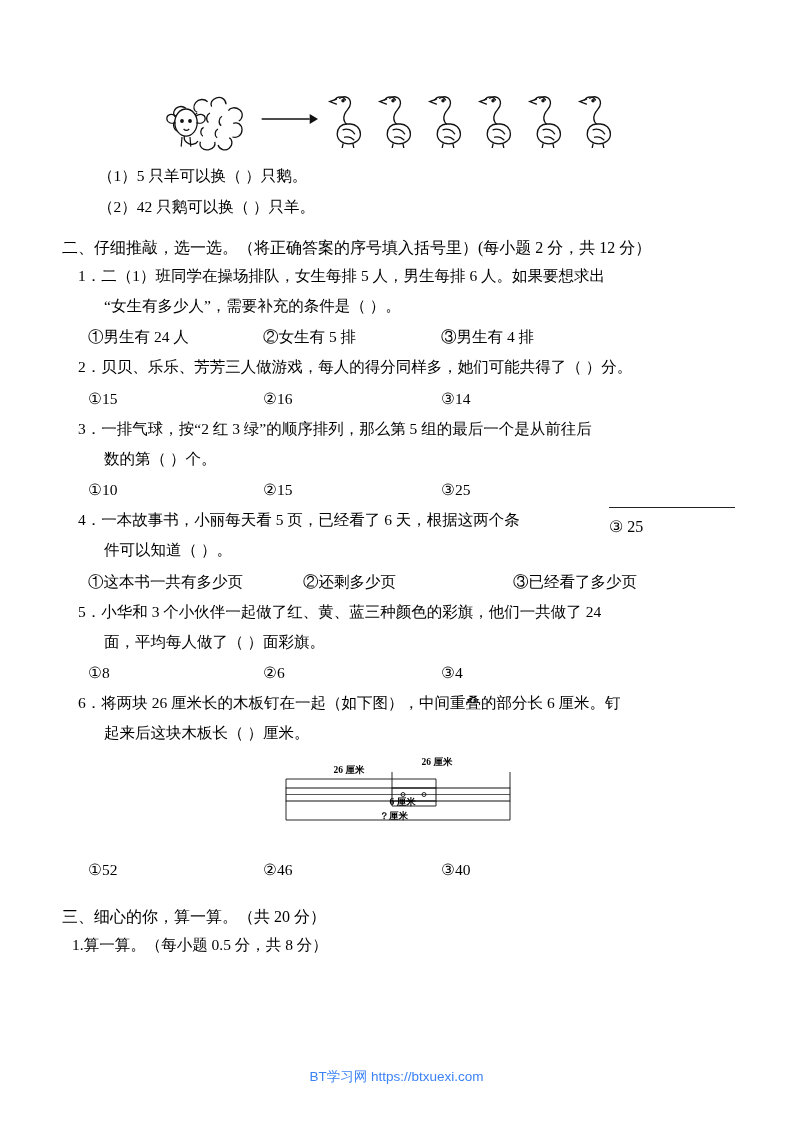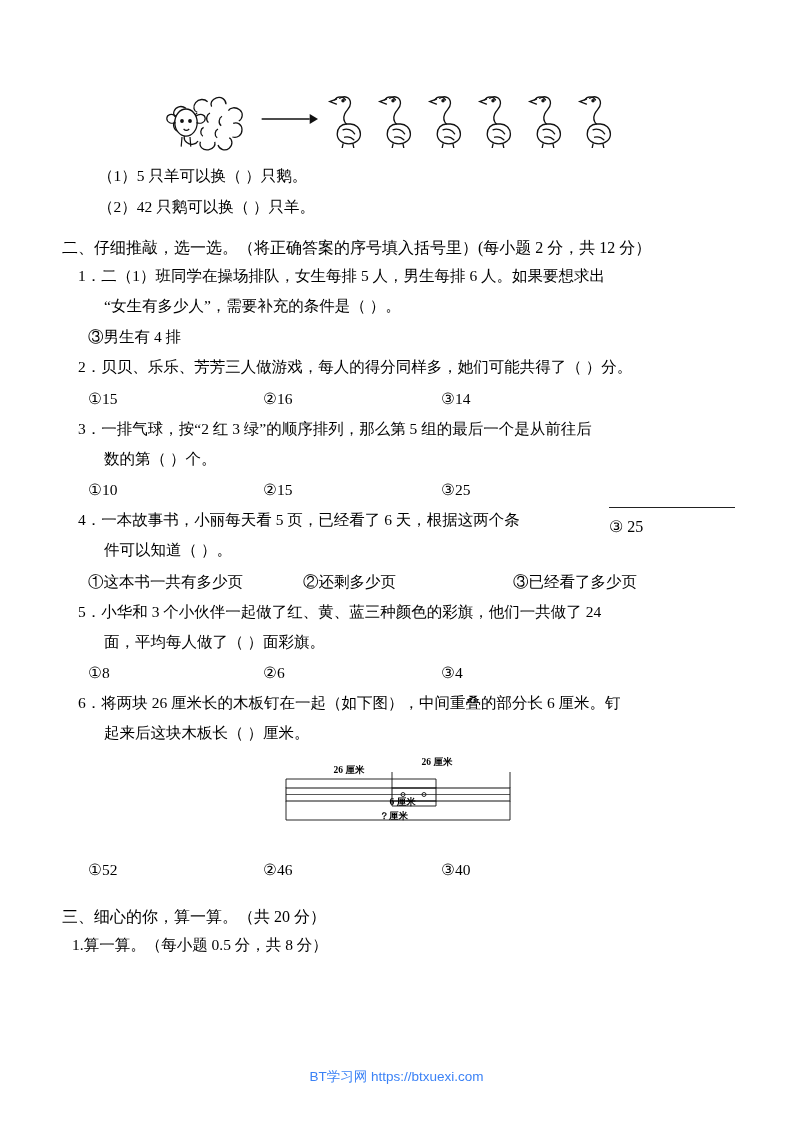--- a/index.html
+++ b/index.html
@@ -232,20 +232,22 @@
   </div>
 
   <div class="sub-q">（1）5 只羊可以换（      ）只鹅。</div>
   <div class="sub-q">（2）42 只鹅可以换（      ）只羊。</div>
 
   <div class="section-head">二、仔细推敲，选一选。（将正确答案的序号填入括号里）(每小题 2 分，共 12 分）</div>
 
   <div class="qnum">1．二（1）班同学在操场排队，女生每排 5 人，男生每排 6 人。如果要想求出</div>
   <div class="qcont">“女生有多少人”，需要补充的条件是（        ）。</div>
   <div class="options">
+    <span class="opt1">①男生有 24 人</span>
+    <span class="opt2">②女生有 5 排</span>
     <span class="opt3">③男生有 4 排</span>
   </div>
 
   <div class="qnum">2．贝贝、乐乐、芳芳三人做游戏，每人的得分同样多，她们可能共得了（     ）分。</div>
   <div class="options">
     <span class="opt1">①15</span>
     <span class="opt2">②16</span>
     <span class="opt3">③14</span>
   </div>
 

